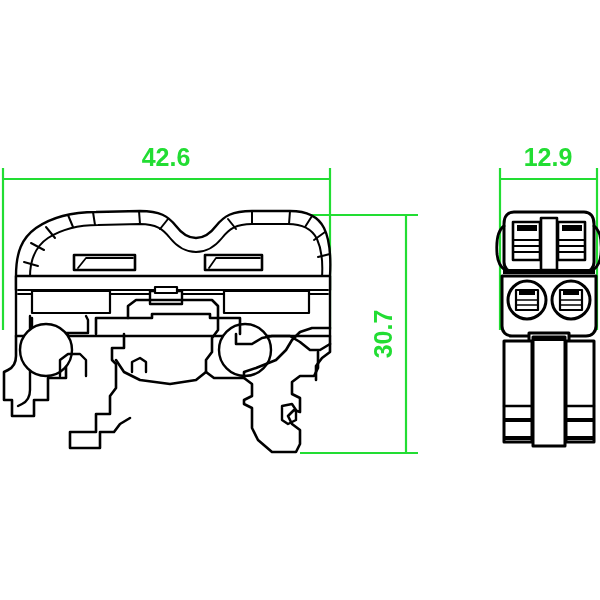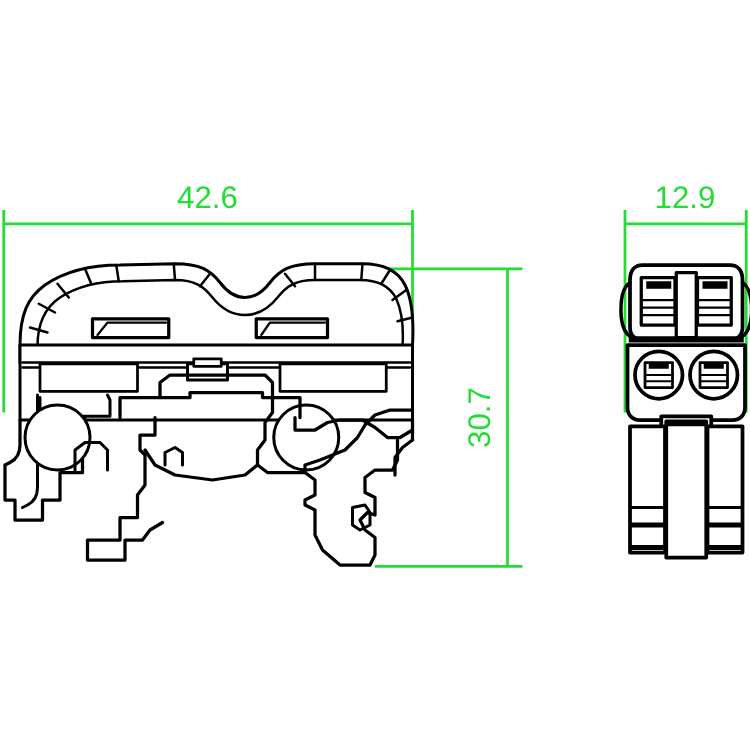--- a/index.html
+++ b/index.html
@@ -10,20 +10,21 @@
   }
   body {
     font-family: "Liberation Sans", sans-serif;
   }
   #drawing-root {
     position: relative;
     width: 600px;
     height: 600px;
     background: #ffffff;
     overflow: hidden;
+    font-weight: bold;
   }
   #cad-svg {
     display: block;
     width: 600px;
     height: 600px;
   }
   .dim-text {
     font-family: "Liberation Sans", sans-serif;
     font-size: 25px;
     fill: #22dd33;

